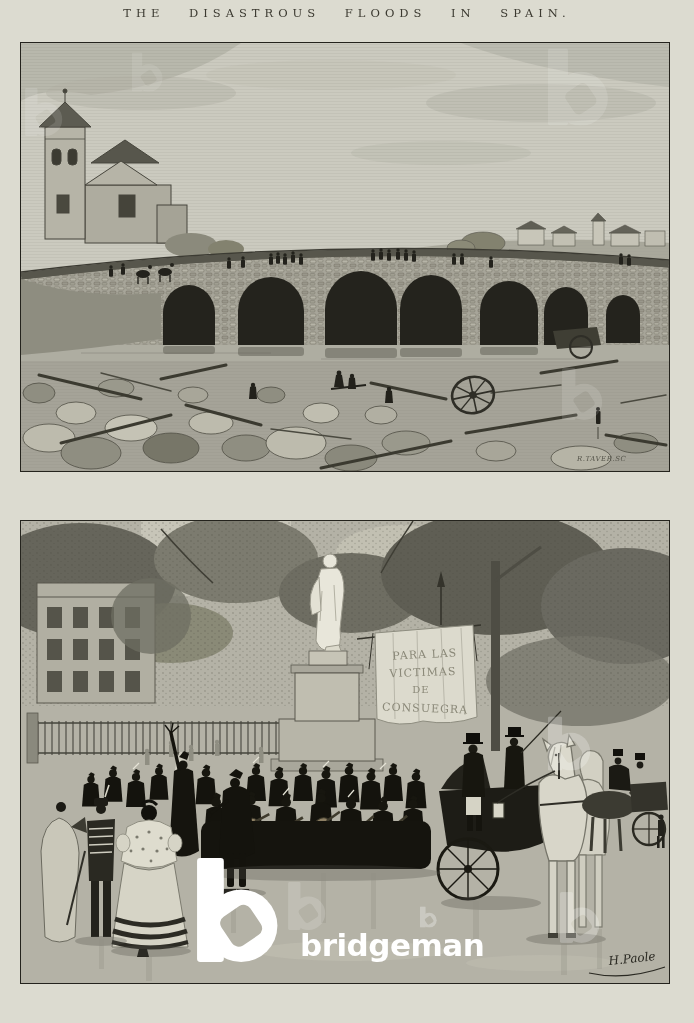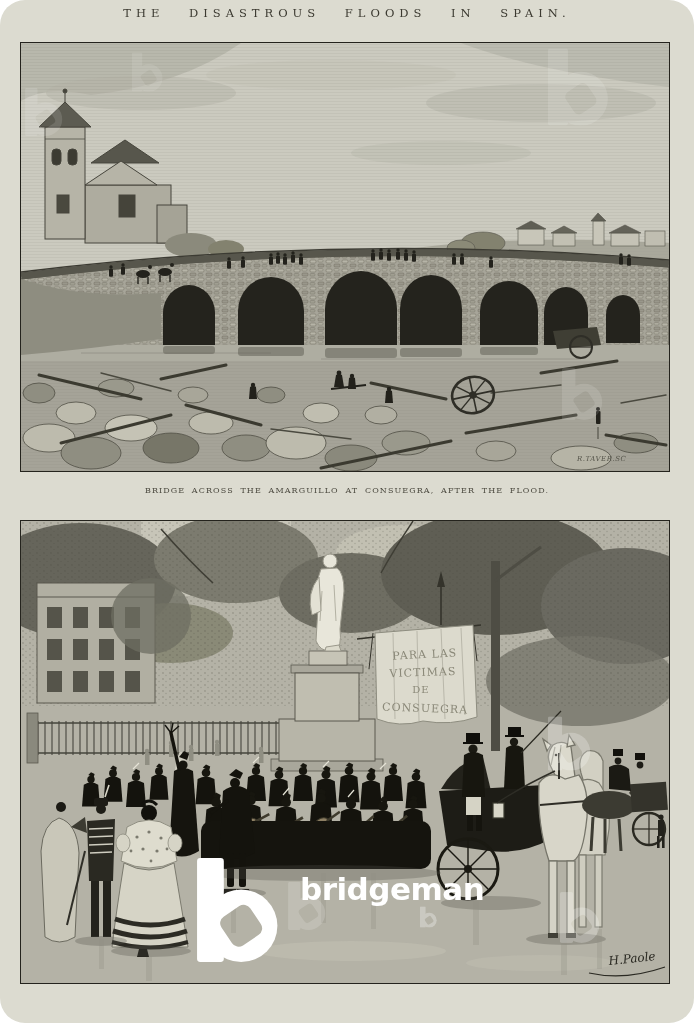--- a/index.html
+++ b/index.html
@@ -1,39 +1,39 @@
 <!DOCTYPE html>
 <html><head>
 <meta charset="utf-8">
 <style>
   html,body{margin:0;padding:0;}
   #page{
     position:relative;width:694px;height:1023px;overflow:hidden;
-    background:#dcdbd0;font-family:"DejaVu Serif",serif;border-radius:25px;
+    background:#dcdbd0;font-family:"DejaVu Serif",serif;
   }
   .page-title{
     position:absolute;top:6px;left:0;right:0;text-align:center;
     font-size:11.5px;color:#3c3a31;letter-spacing:5px;word-spacing:16px;font-weight:normal;
   }
   .plate{
     position:absolute;left:20px;width:648px;border:1.5px solid #24231d;
     background:#0f766e;box-sizing:content-box;
   }
   .plate svg{display:block;}
   #plate1{top:42px;height:428px;}
   #plate2{top:520px;height:462px;}
   .caption{
     position:absolute;left:0;right:0;text-align:center;
     font-size:8px;color:#4a483e;letter-spacing:1.1px;word-spacing:3px;
   }
   #caption1{top:486px;}
   #caption2{top:995px;}
   .wm{position:absolute;color:#ffffff;pointer-events:none;}
   .brand{
-    position:absolute;left:197px;top:858px;display:flex;align-items:flex-start;
+    position:absolute;left:197px;top:858px;display:flex;align-items:flex-end;
     color:#ffffff;pointer-events:none;
   }
   .brand-text{
     margin-left:21px;margin-top:14px;
     font-family:"DejaVu Sans",sans-serif;font-weight:bold;
     font-size:31px;line-height:34px;letter-spacing:-0.5px;color:#ffffff;
   }
   .defs-hidden{position:absolute;width:0;height:0;}
 </style>
 </head>
@@ -275,21 +275,20 @@
             <path d="M365,348 q3,-2 6,0 l1,12 -8,0 Z"></path>
           <circle cx="577" cy="366" r="2"></circle>
             <rect x="575" y="368" width="4.5" height="13" rx="1"></rect>
           <line x1="577" y1="384" x2="577" y2="396" stroke="#55544a" stroke-width="1.2"></line>
         </g>
         <text x="556" y="418" font-size="7" font-style="italic" fill="#55544a" letter-spacing="0.5">R.TAVER.SC</text>
       </g>
     </svg>
   </div>
 
-  <div class="caption" id="caption1">BRIDGE ACROSS THE AMARGUILLO AT CONSUEGRA, AFTER THE FLOOD.</div>
 
   <div class="plate" id="plate2">
     <svg viewBox="0 0 648 462" width="648" height="462">
       <rect x="0" y="0" width="648" height="462" fill="#b4b2a6"></rect>
 
       <g>
         <rect x="120" y="0" width="150" height="75" fill="#c7c5b8"></rect>
         <ellipse cx="380" cy="32" rx="65" ry="28" fill="#c3c1b4" opacity="0.9"></ellipse>
         <ellipse cx="60" cy="60" rx="95" ry="58" fill="#66655b"></ellipse>
         <ellipse cx="215" cy="38" rx="82" ry="44" fill="#7c7b6f"></ellipse>

